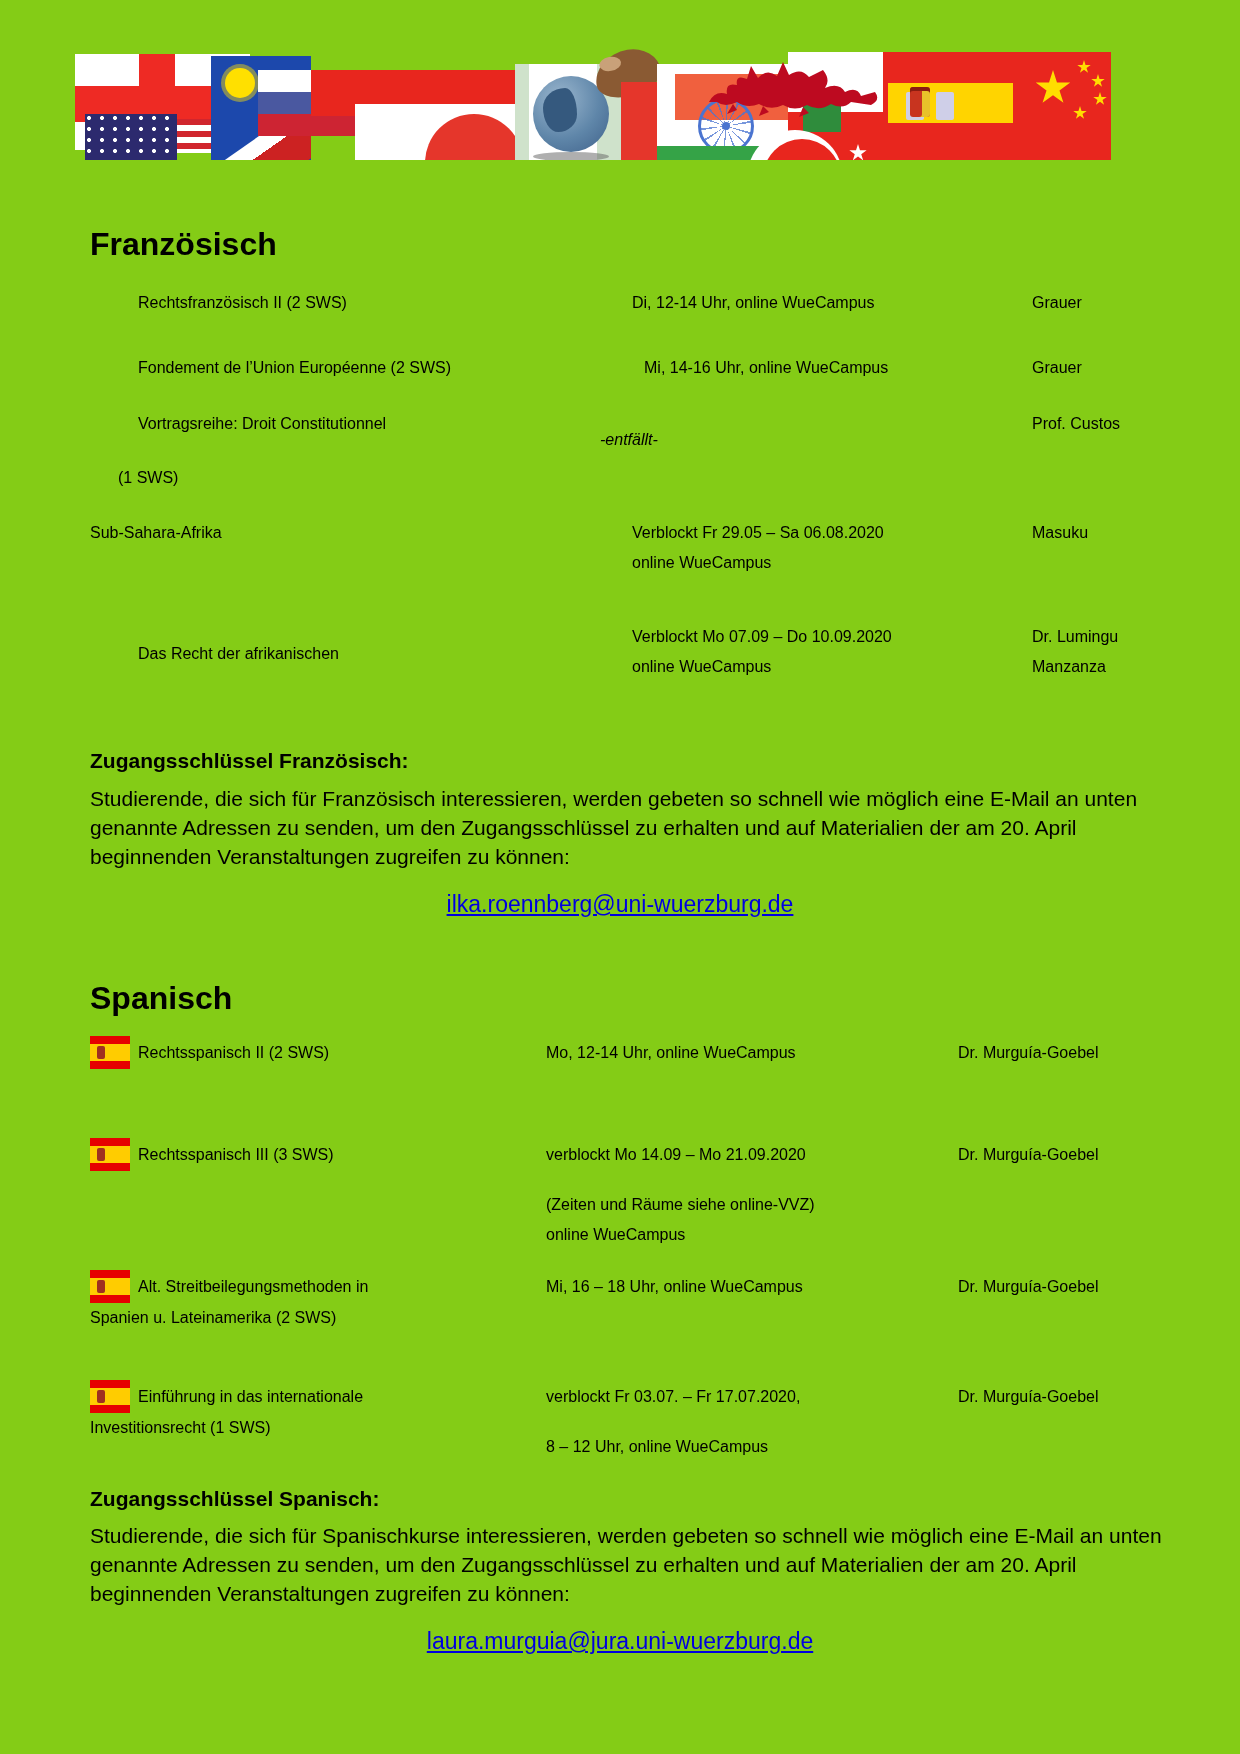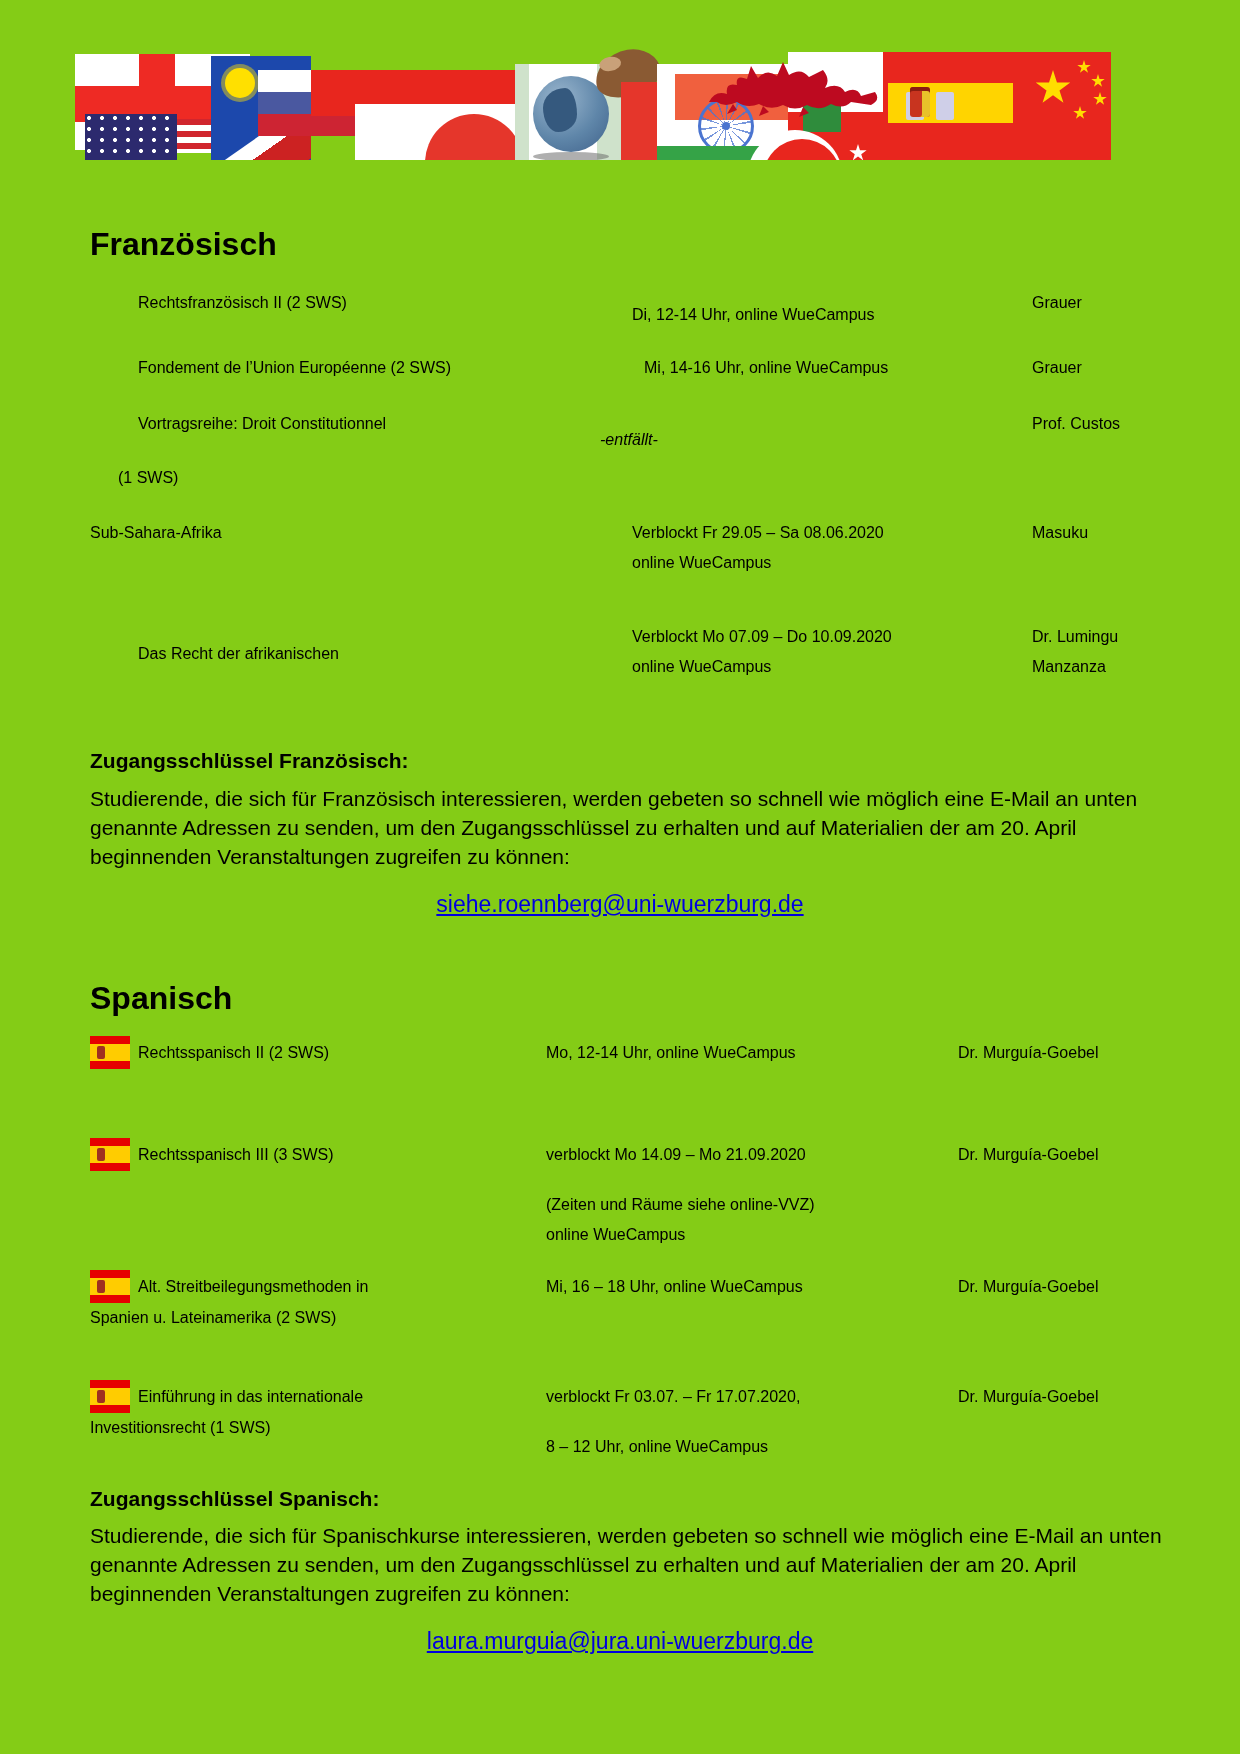--- a/index.html
+++ b/index.html
@@ -147,21 +147,21 @@
 
   <h1 class="sec-h" id="fr-h">Französisch</h1>
   <div id="french-rows">
       <div class="course-row" style="top: 288px;">
         <div class="ccol col-course" style="left: 90px; width: 530px;">
           <div class="flagline">
             <span class="flag-icon flag-fr"><i class="s-b"></i><i class="s-w"></i><i class="s-r"></i></span>
             <span>Rechtsfranzösisch II (2 SWS)</span>
           </div>
         </div>
-        <div class="ccol col-schedule" style="left: 632px; width: 392px; margin-top: 12px;">
+        <div class="ccol col-schedule" style="left: 632px; width: 392px;">
           <div class="cline">Di, 12-14 Uhr, online WueCampus</div>
         </div>
         <div class="ccol col-lecturer" style="left: 1032px; width: 200px;">
           <div class="cline">Grauer</div>
         </div>
       </div>
       <div class="course-row" style="top: 353px;">
         <div class="ccol col-course" style="left: 90px; width: 530px;">
           <div class="flagline">
             <span class="flag-icon flag-fr"><i class="s-b"></i><i class="s-w"></i><i class="s-r"></i></span>
@@ -189,21 +189,21 @@
         </div>
         <div class="ccol col-lecturer" style="left: 1032px; width: 200px;">
           <div class="cline">Prof. Custos</div>
         </div>
       </div>
       <div class="course-row" style="top: 518px;">
         <div class="ccol col-course" style="left: 90px; width: 530px;">
           <div class="cline">Sub-Sahara-Afrika</div>
         </div>
         <div class="ccol col-schedule" style="left: 632px; width: 392px;">
-          <div class="cline">Verblockt Fr 29.05 – Sa 08.06.2020</div>
+          <div class="cline">Verblockt Fr 29.05 – Sa 06.08.2020</div>
           <div class="cline">online WueCampus</div>
         </div>
         <div class="ccol col-lecturer" style="left: 1032px; width: 200px;">
           <div class="cline">Masuku</div>
         </div>
       </div>
       <div class="course-row" style="top: 622px;">
         <div class="ccol col-course offset-col" style="left: 90px; width: 530px;">
           <div class="flagline">
             <span class="flag-icon flag-fr"><i class="s-b"></i><i class="s-w"></i><i class="s-r"></i></span>
@@ -221,21 +221,21 @@
       </div>
     </div>
 
   <div class="access-h" id="fr-access-h">Zugangsschlüssel Französisch:</div>
   <div class="para" id="fr-para">
       <div class="cline">Studierende, die sich für Französisch interessieren, werden gebeten so schnell wie möglich eine E-Mail an unten</div>
       <div class="cline">genannte Adressen zu senden, um den Zugangsschlüssel zu erhalten und auf Materialien der am 20. April</div>
       <div class="cline">beginnenden Veranstaltungen zugreifen zu können:</div>
     </div>
   <div class="email-row" id="fr-email-row">
-    <a class="email" id="fr-email">siehe.roennberg@uni-wuerzburg.de</a>
+    <a class="email" id="fr-email">ilka.roennberg@uni-wuerzburg.de</a>
   </div>
 
   <h1 class="sec-h" id="es-h">Spanisch</h1>
   <div id="spanish-rows">
       <div class="course-row" style="top: 1038px;">
         <div class="ccol col-course" style="left: 90px; width: 445px;">
           <div class="flagline">
             <span class="flag-icon flag-es"></span>
             <span>Rechtsspanisch II (2 SWS)</span>
           </div>

